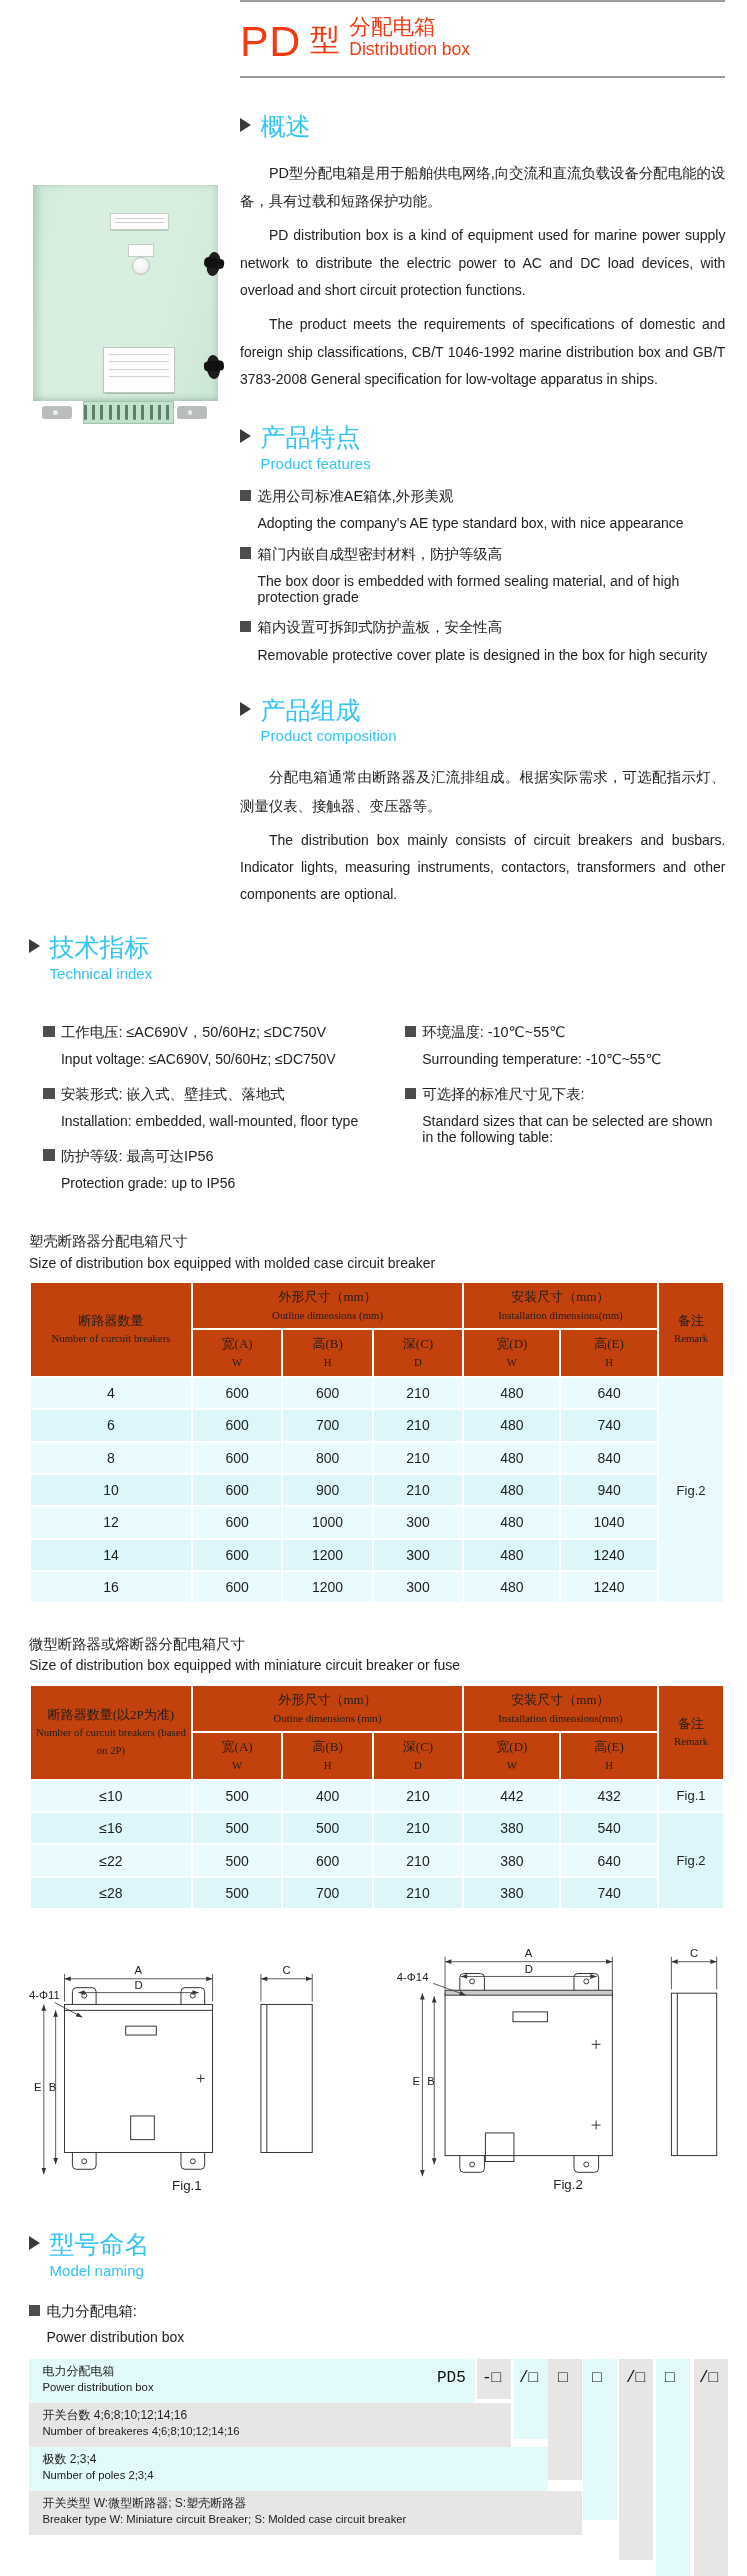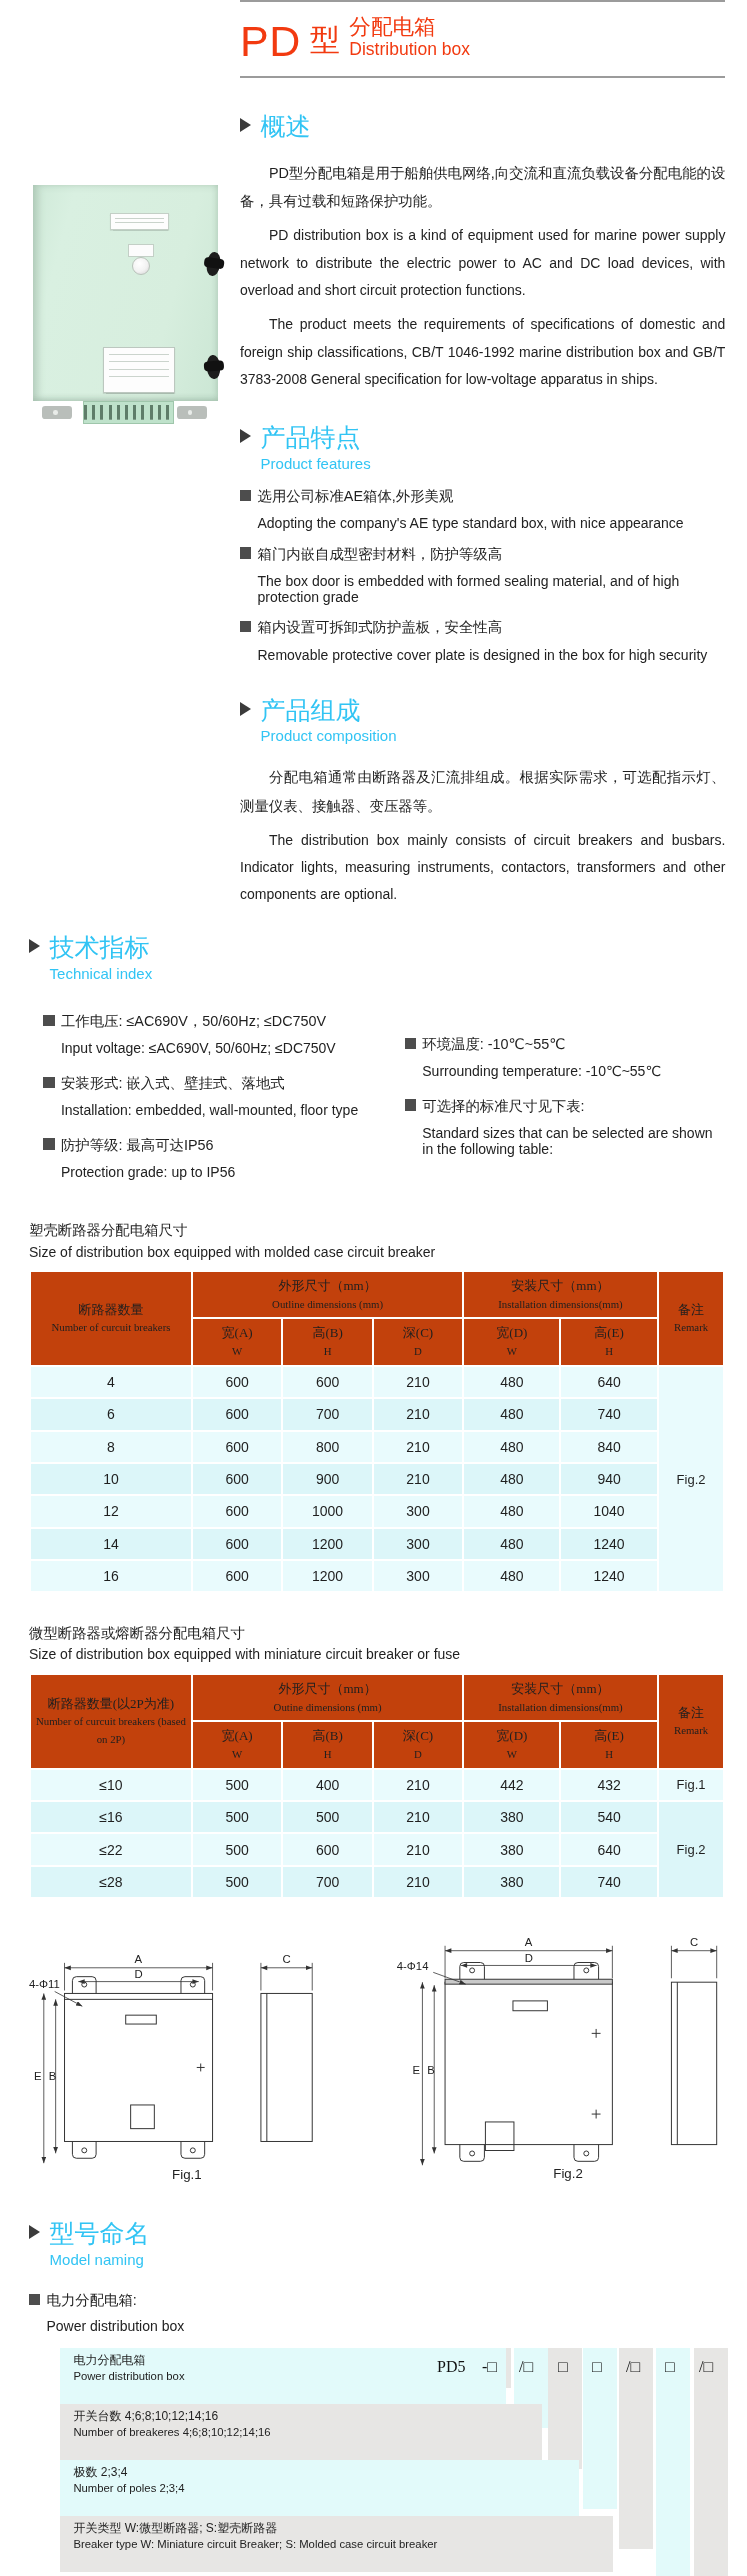--- a/index.html
+++ b/index.html
@@ -48,21 +48,21 @@
          background-size:100% 70%;background-position:center;background-repeat:no-repeat;}
   
   .p-zh{font-size:14.4px;line-height:1.95;text-align:justify;margin:0 0 7.2px 0;}
   .p-zh.ind, .p-en.ind{text-indent:29px;}
   .p-en{font-size:14px;line-height:1.95;text-align:justify;color:#222;margin:0 0 7.2px 0;}
   .sq{display:inline-block;width:11.3px;height:11.3px;background:#4d4d4d;margin-right:6.2px;}
   .feat-zh{font-size:14.4px;margin:13.4px 0 0 0;}
   .feat-en{font-size:14px;margin:9.3px 0 0 17.5px;color:#222;}
   
   .wide{margin:0 21.6px 0 29px;}
-  .tech-cols{display:flex;margin-top:29px;align-items:center;}
+  .tech-cols{display:flex;margin-top:40px;}
   .tech-col{width:50%;}
   .ti-zh{font-size:14.4px;margin:0 0 9.3px 0;}
   .ti-en{font-size:14px;margin:0 0 17.5px 17.5px;color:#222;}
   
   .tbl-title-zh{font-size:14.4px;margin:24px 0 3.1px 0;}
   .tbl-title-en{font-size:14px;margin:0 0 10.3px 0;}
   table.dim{width:100%;border-collapse:separate;border-spacing:2.1px;table-layout:fixed;}
   table.dim th,table.dim td{text-align:center;vertical-align:middle;font-weight:normal;}
   .h1{background:#c2410c;font-size:13px;line-height:1.35;padding:5.2px 2.1px;font-family:Liberation Serif, serif;}
   .h1 .small{font-size:10.8px;}
@@ -73,27 +73,27 @@
   
   .figs{display:flex;gap:46px;margin:26px 21.6px 0 29px;align-items:flex-end;}
   .figs svg{display:block;}
   .figs text{font-family:"Liberation Sans",sans-serif;font-size:23px;fill:#222;}
   .figs .cap{font-size:27px;}
   
   .mn-label-zh{font-size:14.4px;margin:21.6px 0 0 0;}
   .mn-label-en{font-size:14px;margin:8.2px 0 13.4px 17.5px;color:#222;}
   .ladder{position:relative;width:699px;margin-left:0;}
   .ladder .stripe{position:absolute;top:0;width:34px;}
-  .ladder .row{position:relative;box-sizing:border-box;height:56px;padding:4.1px 0 0 13.4px;z-index:2;margin-left:31px;}
+  .ladder .row{position:relative;box-sizing:border-box;height:44px;padding:4.1px 0 0 13.4px;z-index:2;}
   .ladder .row .rzh{font-size:12px;line-height:1.45;}
   .ladder .row .ren{font-size:11.3px;line-height:1.4;color:#222;}
   .cyanbg{background:#e2fafa;}
   .graybg{background:#e7e6e4;}
   .ladder .code{position:absolute;top:0;left:0;height:40px;z-index:3;width:100%;}
-  .ladder .code .cd{position:absolute;top:10.3px;font-size:16px;color:#111;font-family:Liberation Serif, serif;}
+  .ladder .code .cd{position:absolute;top:10.3px;font-size:16px;color:#111;font-family:Liberation Mono, monospace;}
   .s1{left:448px;height:40px;}  .s2{left:485px;height:80px;} .s3{left:519px;height:121px;}
   .s4{left:554px;height:161px;}.s5{left:590px;height:201px;}.s6{left:627px;height:241px;}
   .s7{left:665px;height:281px;}
   .w1{width:446px;} .w2{width:482px;} .w3{width:519px;} .w4{width:553px;}
 </style>
 </head>
 <body>
 
 <div class="page">
 

